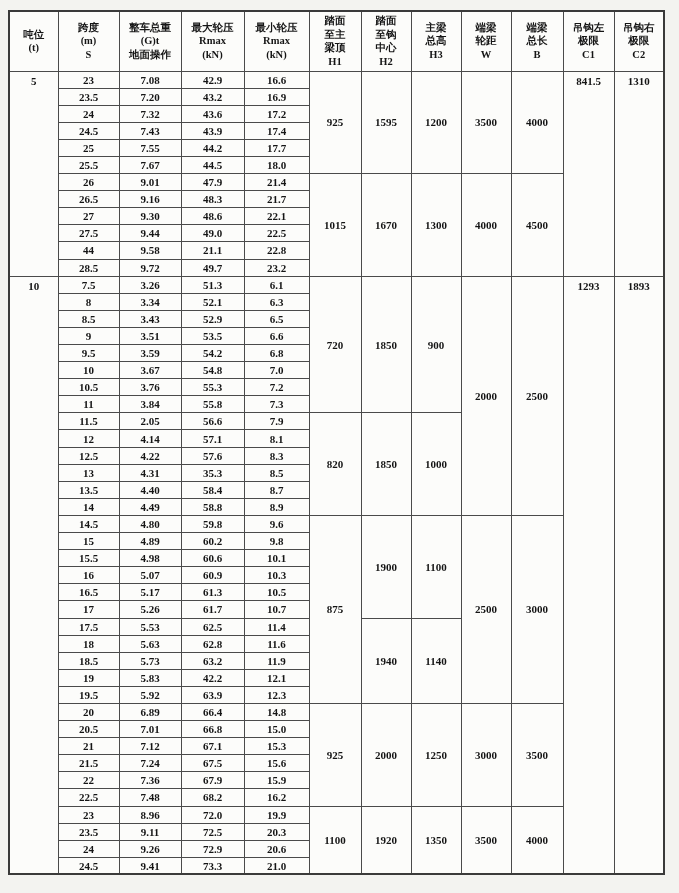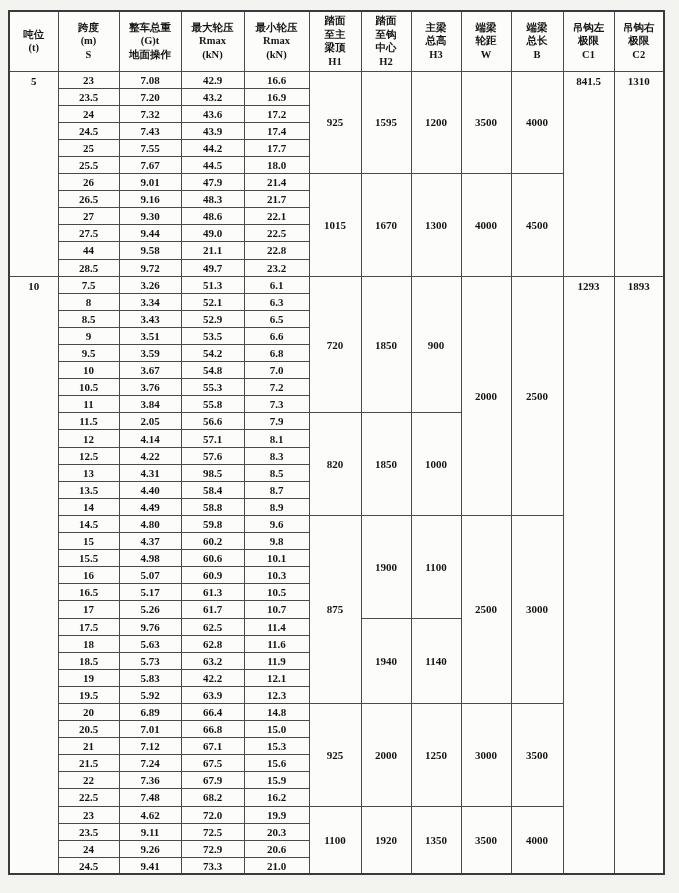--- a/index.html
+++ b/index.html
@@ -259,21 +259,21 @@
         </tr>
         <tr>
           <td>12.5</td>
           <td>4.22</td>
           <td>57.6</td>
           <td>8.3</td>
         </tr>
         <tr>
           <td>13</td>
           <td>4.31</td>
-          <td>98.5</td>
+          <td>35.3</td>
           <td>8.5</td>
         </tr>
         <tr>
           <td>13.5</td>
           <td>4.40</td>
           <td>58.4</td>
           <td>8.7</td>
         </tr>
         <tr>
           <td>14</td>
@@ -287,21 +287,21 @@
           <td>59.8</td>
           <td>9.6</td>
           <td rowspan="11">875</td>
           <td rowspan="6">1900</td>
           <td rowspan="6">1100</td>
           <td rowspan="11">2500</td>
           <td rowspan="11">3000</td>
         </tr>
         <tr>
           <td>15</td>
-          <td>4.37</td>
+          <td>4.89</td>
           <td>60.2</td>
           <td>9.8</td>
         </tr>
         <tr>
           <td>15.5</td>
           <td>4.98</td>
           <td>60.6</td>
           <td>10.1</td>
         </tr>
         <tr>
@@ -317,21 +317,21 @@
           <td>10.5</td>
         </tr>
         <tr>
           <td>17</td>
           <td>5.26</td>
           <td>61.7</td>
           <td>10.7</td>
         </tr>
         <tr>
           <td>17.5</td>
-          <td>9.76</td>
+          <td>5.53</td>
           <td>62.5</td>
           <td>11.4</td>
           <td rowspan="5">1940</td>
           <td rowspan="5">1140</td>
         </tr>
         <tr>
           <td>18</td>
           <td>5.63</td>
           <td>62.8</td>
           <td>11.6</td>
@@ -390,21 +390,21 @@
           <td>15.9</td>
         </tr>
         <tr>
           <td>22.5</td>
           <td>7.48</td>
           <td>68.2</td>
           <td>16.2</td>
         </tr>
         <tr>
           <td>23</td>
-          <td>4.62</td>
+          <td>8.96</td>
           <td>72.0</td>
           <td>19.9</td>
           <td rowspan="4">1100</td>
           <td rowspan="4">1920</td>
           <td rowspan="4">1350</td>
           <td rowspan="4">3500</td>
           <td rowspan="4">4000</td>
         </tr>
         <tr>
           <td>23.5</td>

